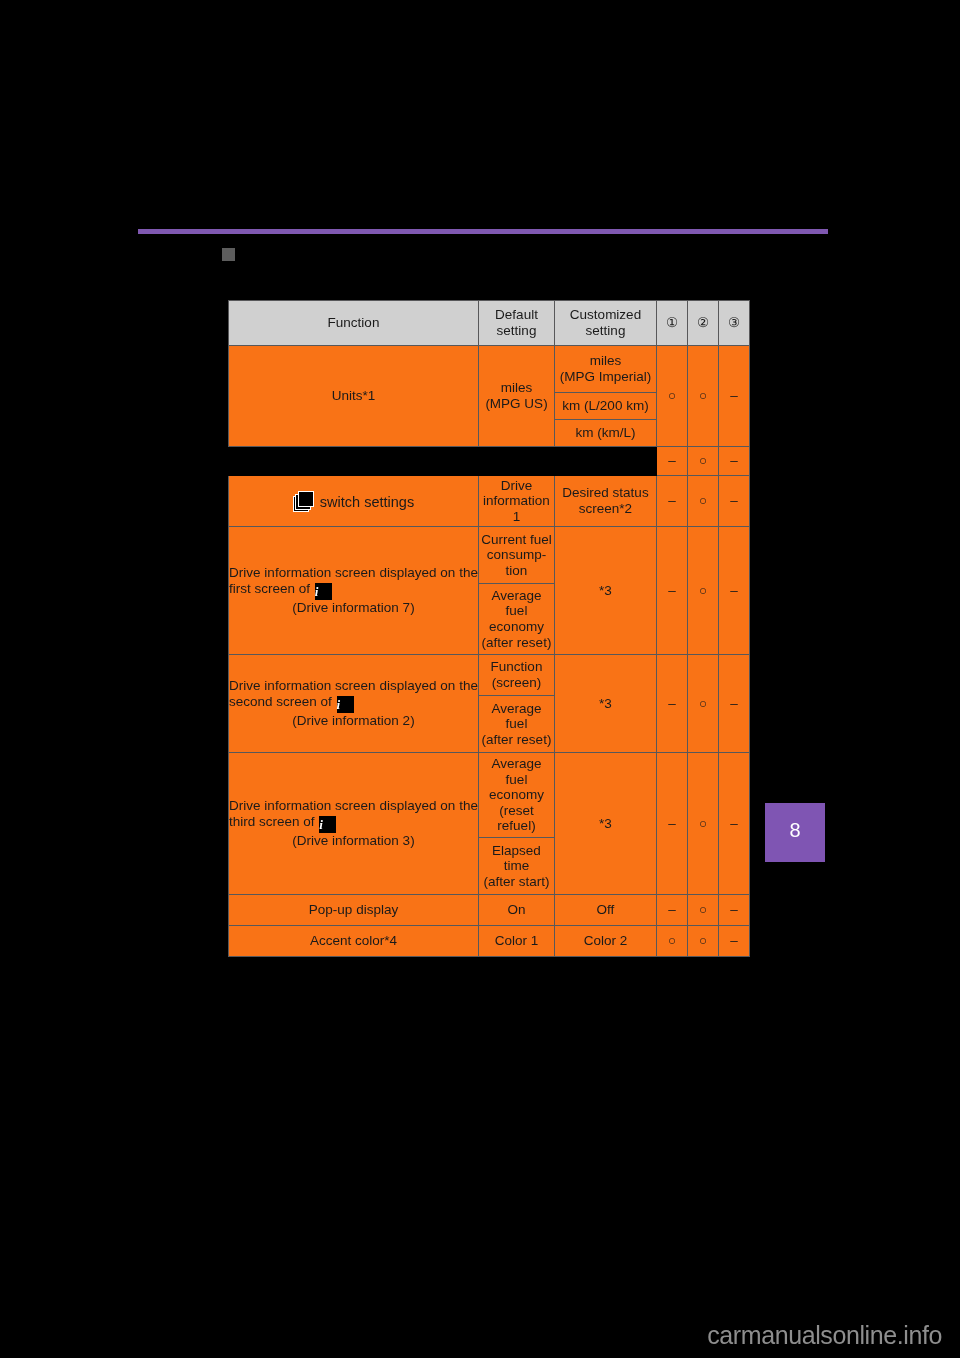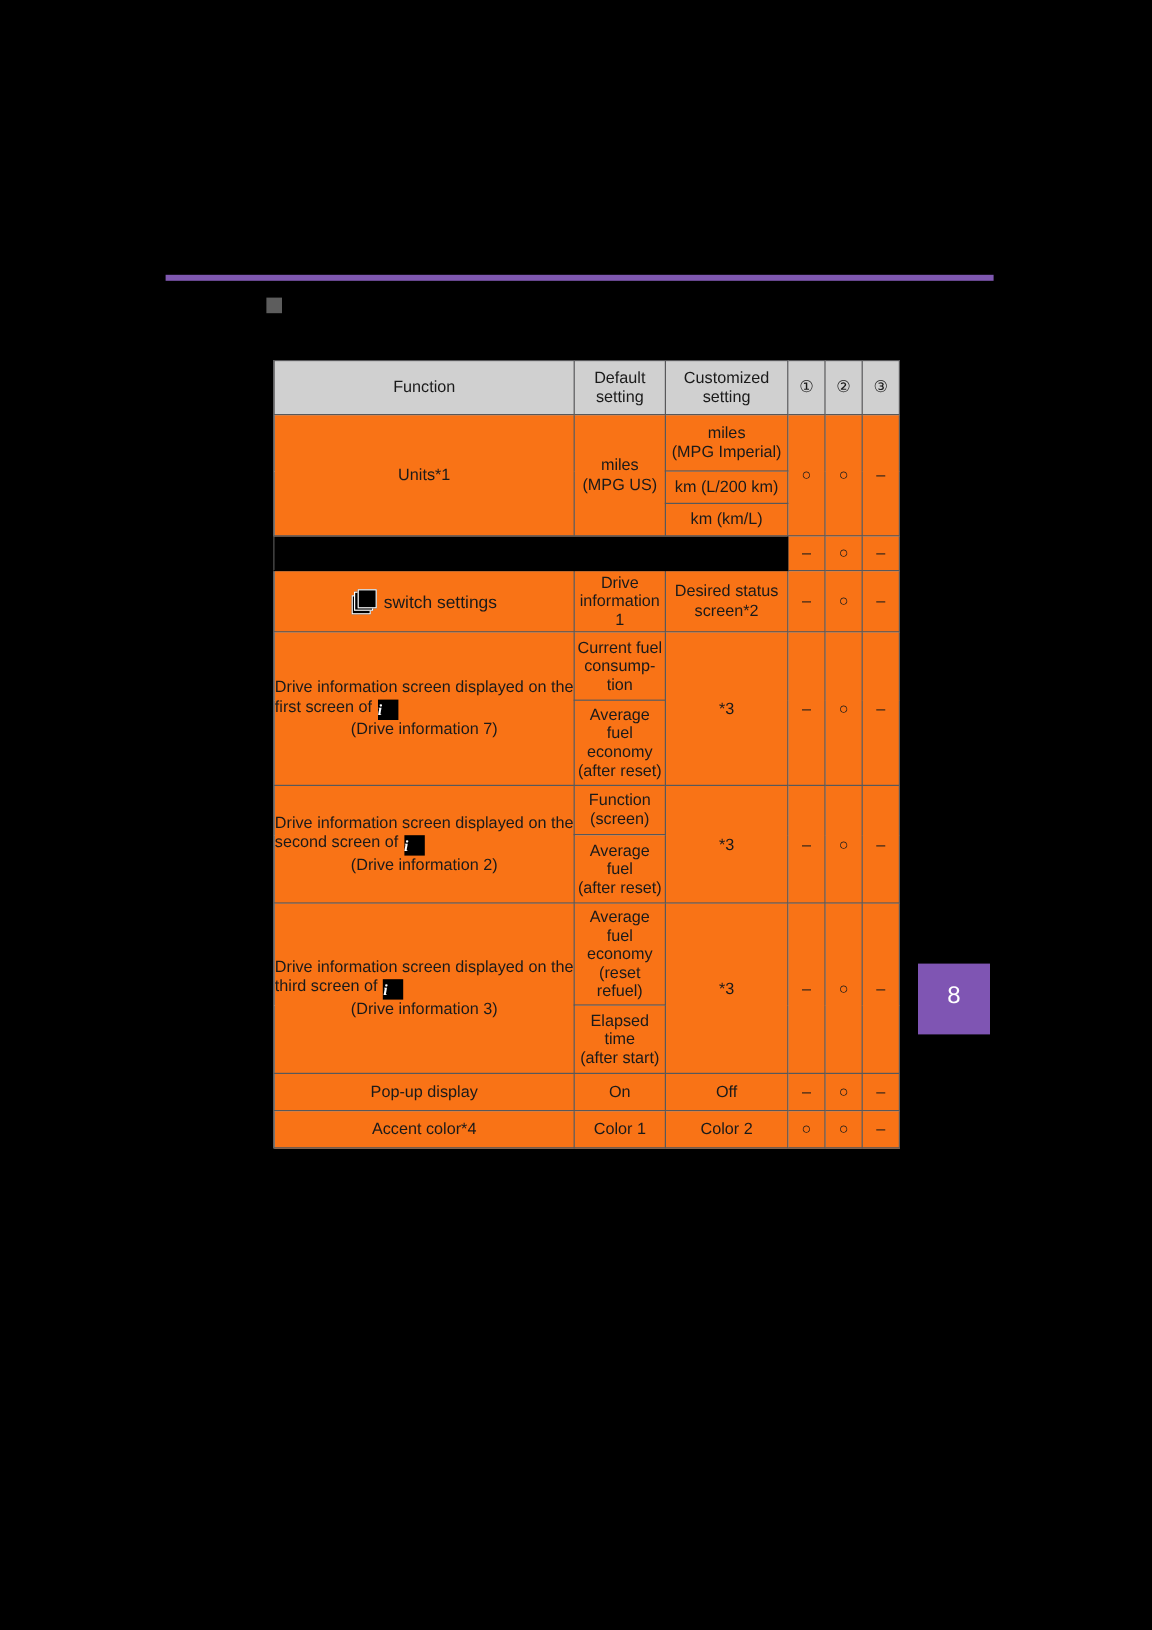--- a/index.html
+++ b/index.html
@@ -373,14 +373,15 @@
         </tr>
 
       </tbody>
     </table>
   </div>
 
   <div class="chapter-tab">
     <span>8</span>
   </div>
 
+  <div class="watermark">carmanualsonline.info</div>
 
 </div>
 
 </body></html>

